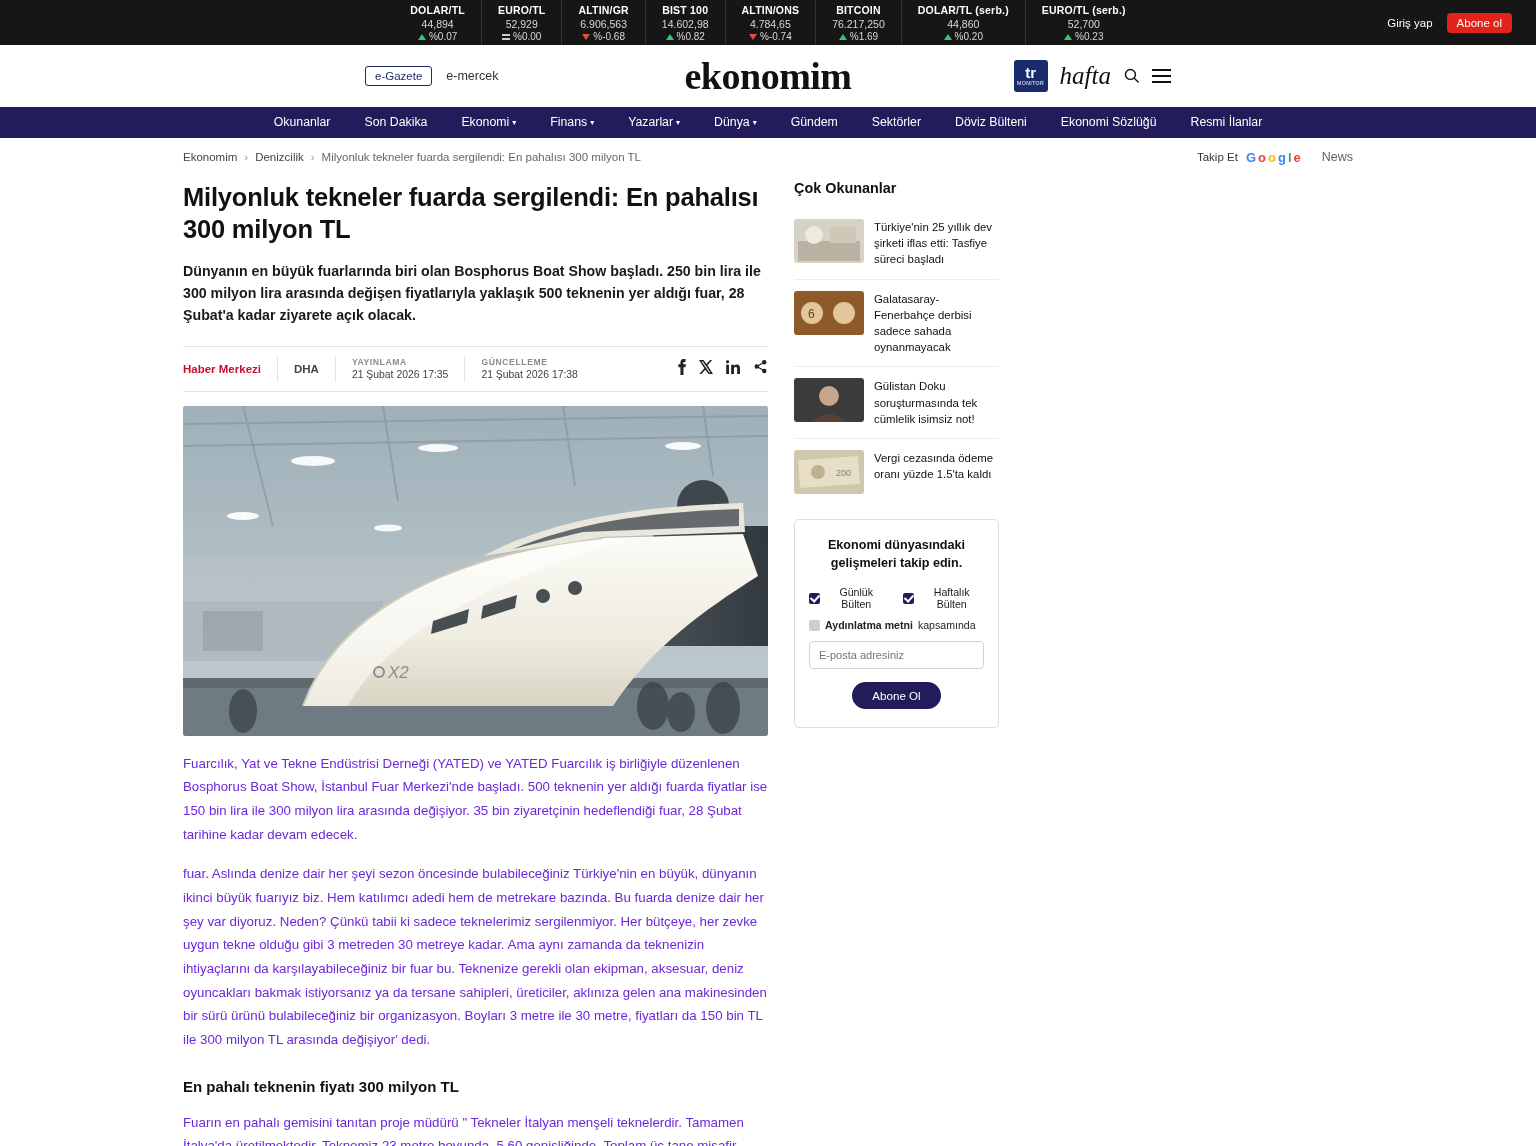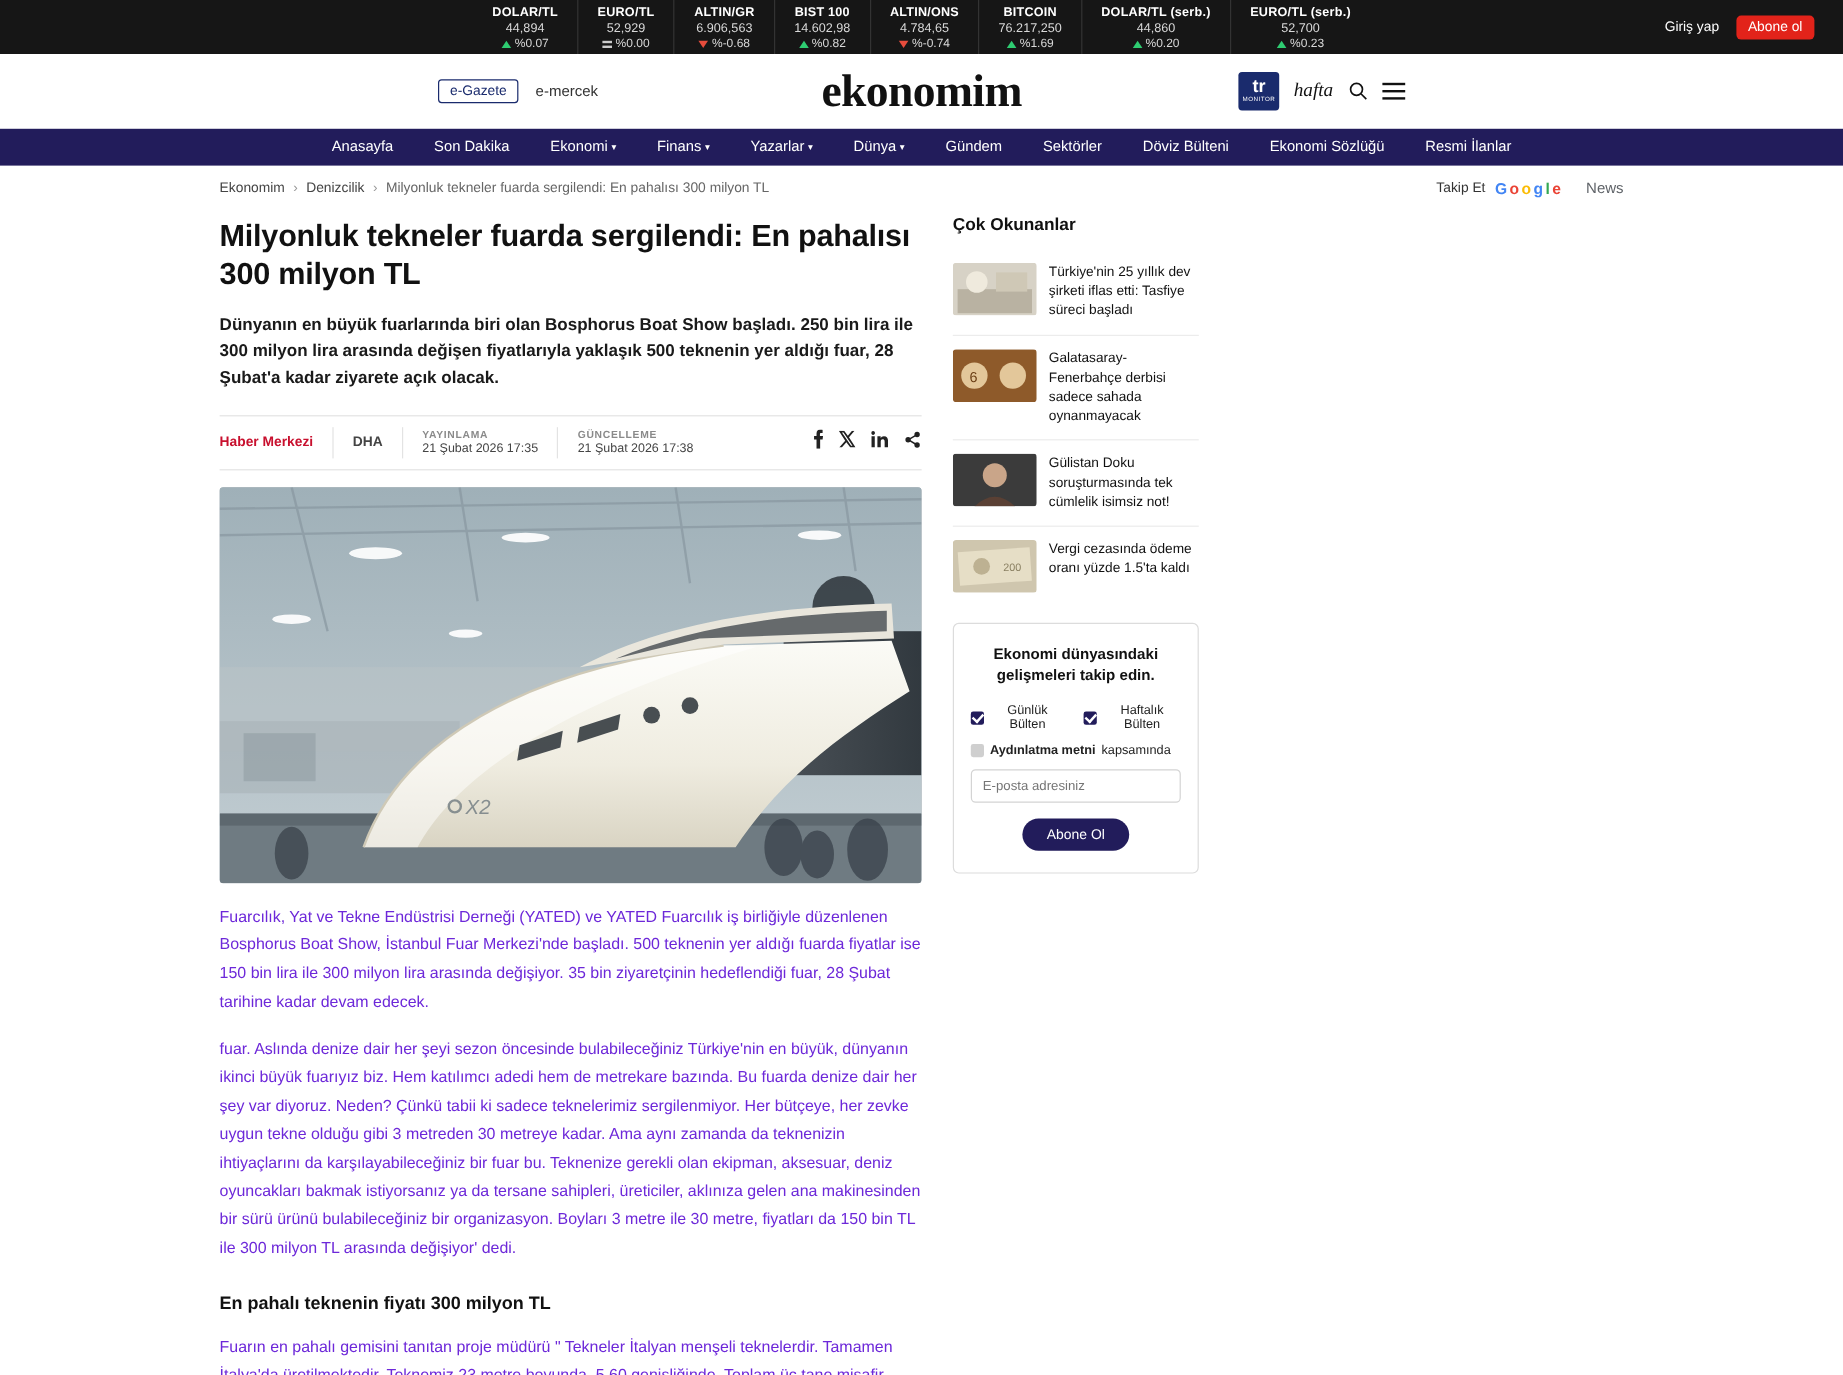--- a/index.html
+++ b/index.html
@@ -61,21 +61,21 @@
     font-family:"Liberation Serif", serif;
     font-weight:bold; font-size:38px; letter-spacing:-0.5px; color:#111;
   }
   .header-right { position:absolute; right:365px; display:flex; align-items:center; gap:12px; }
   .tr-monitor {
     background:#1a2b6d; color:#fff; width:34px; height:32px; border-radius:3px;
     display:flex; flex-direction:column; align-items:center; justify-content:center; line-height:1;
   }
   .tr-monitor .t1 { font-size:15px; font-weight:bold; }
   .tr-monitor .t2 { font-size:5.2px; letter-spacing:.4px; margin-top:1px; }
-  .hafta { font-family:"Liberation Serif", serif; font-size:16px; font-style:italic; color:#111; }
+  .hafta { font-family:"Liberation Serif", serif; font-size:25px; font-style:italic; color:#111; }
   .icon-btn { cursor:pointer; display:flex; align-items:center; justify-content:center; }
   .burger { width:19px; display:flex; flex-direction:column; gap:4px; }
   .burger span { display:block; height:2px; background:#111; width:100%; }
   
   .nav {
     background:#221c5b; height:31px; display:flex; align-items:center;
     justify-content:center; gap:0;
   }
   .nav a {
     color:#ffffff; font-size:12.3px; text-decoration:none;
@@ -255,21 +255,21 @@
       <span class="burger">
           <span></span>
           <span></span>
           <span></span>
         </span>
     </div>
   </div>
 </div>
 
 <nav class="nav" id="nav">
-    <a href="#"><span>Anasayfa</span></a>
+    <a href="#"><span>Okunanlar</span></a>
     <a href="#"><span>Son Dakika</span></a>
     <a href="#"><span>Ekonomi</span><span class="caret">▾</span></a>
     <a href="#"><span>Finans</span><span class="caret">▾</span></a>
     <a href="#"><span>Yazarlar</span><span class="caret">▾</span></a>
     <a href="#"><span>Dünya</span><span class="caret">▾</span></a>
     <a href="#"><span>Gündem</span></a>
     <a href="#"><span>Sektörler</span></a>
     <a href="#"><span>Döviz Bülteni</span></a>
     <a href="#"><span>Ekonomi Sözlüğü</span></a>
     <a href="#"><span>Resmi İlanlar</span></a>

